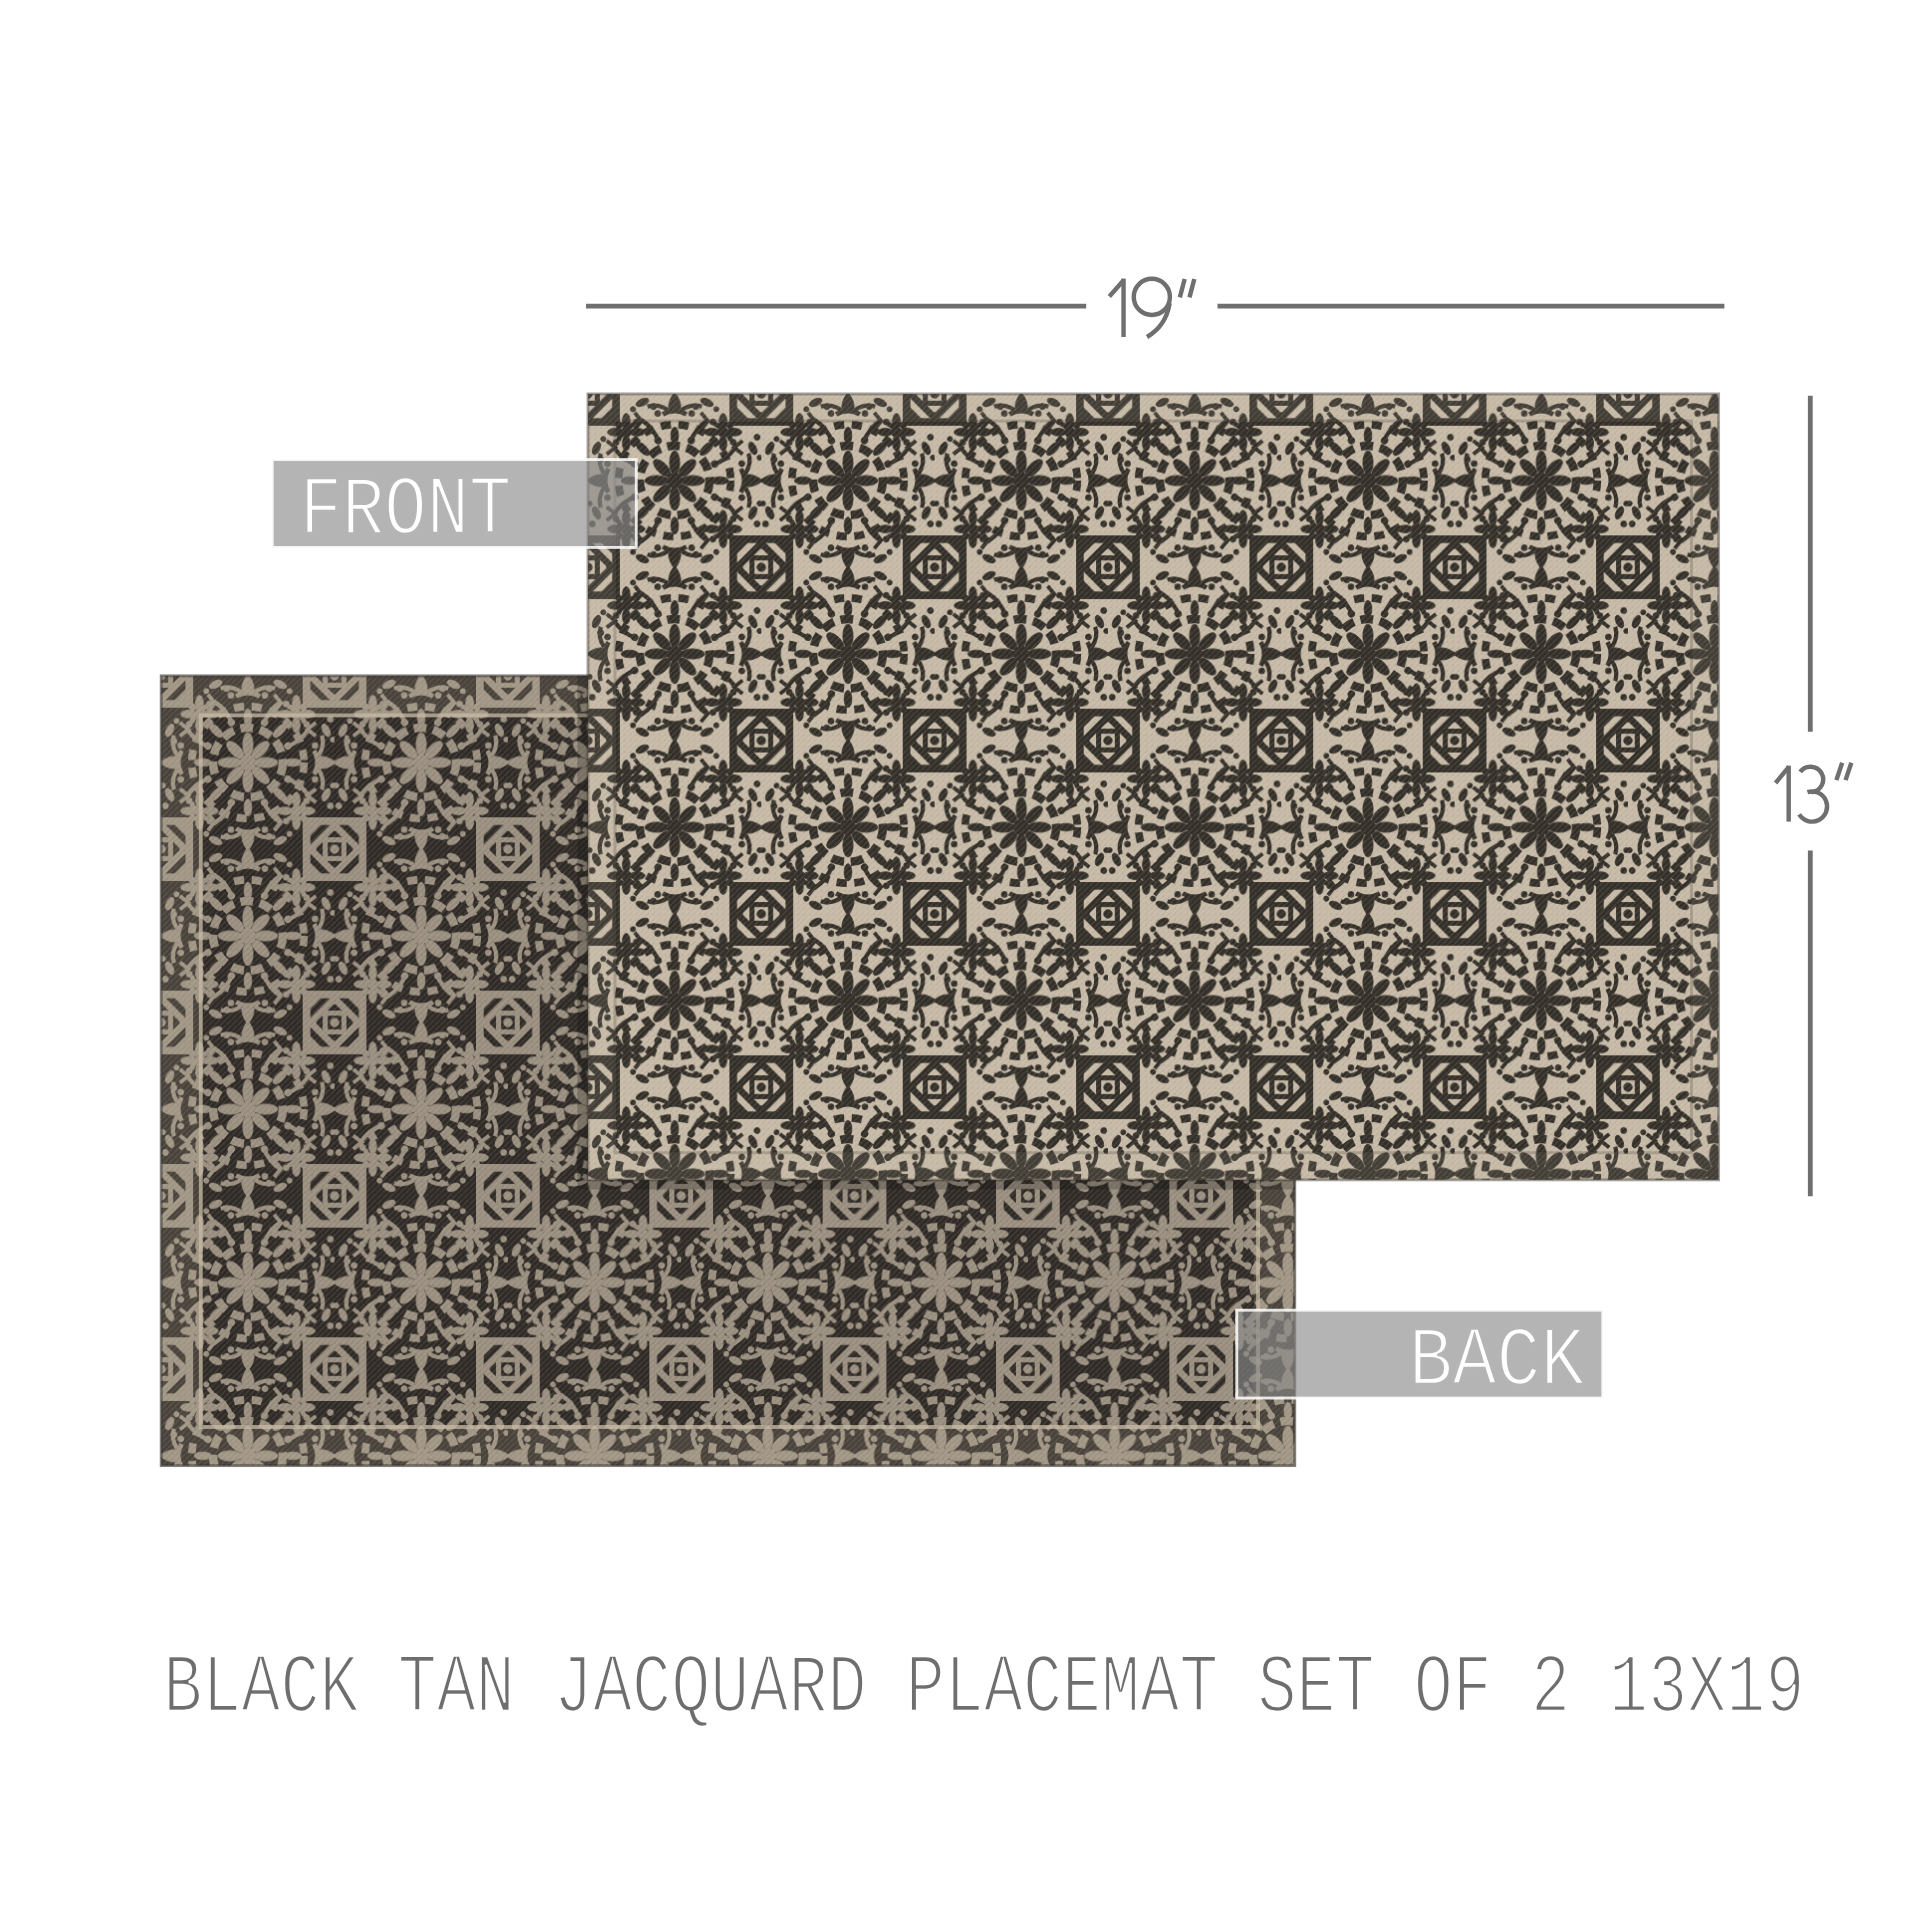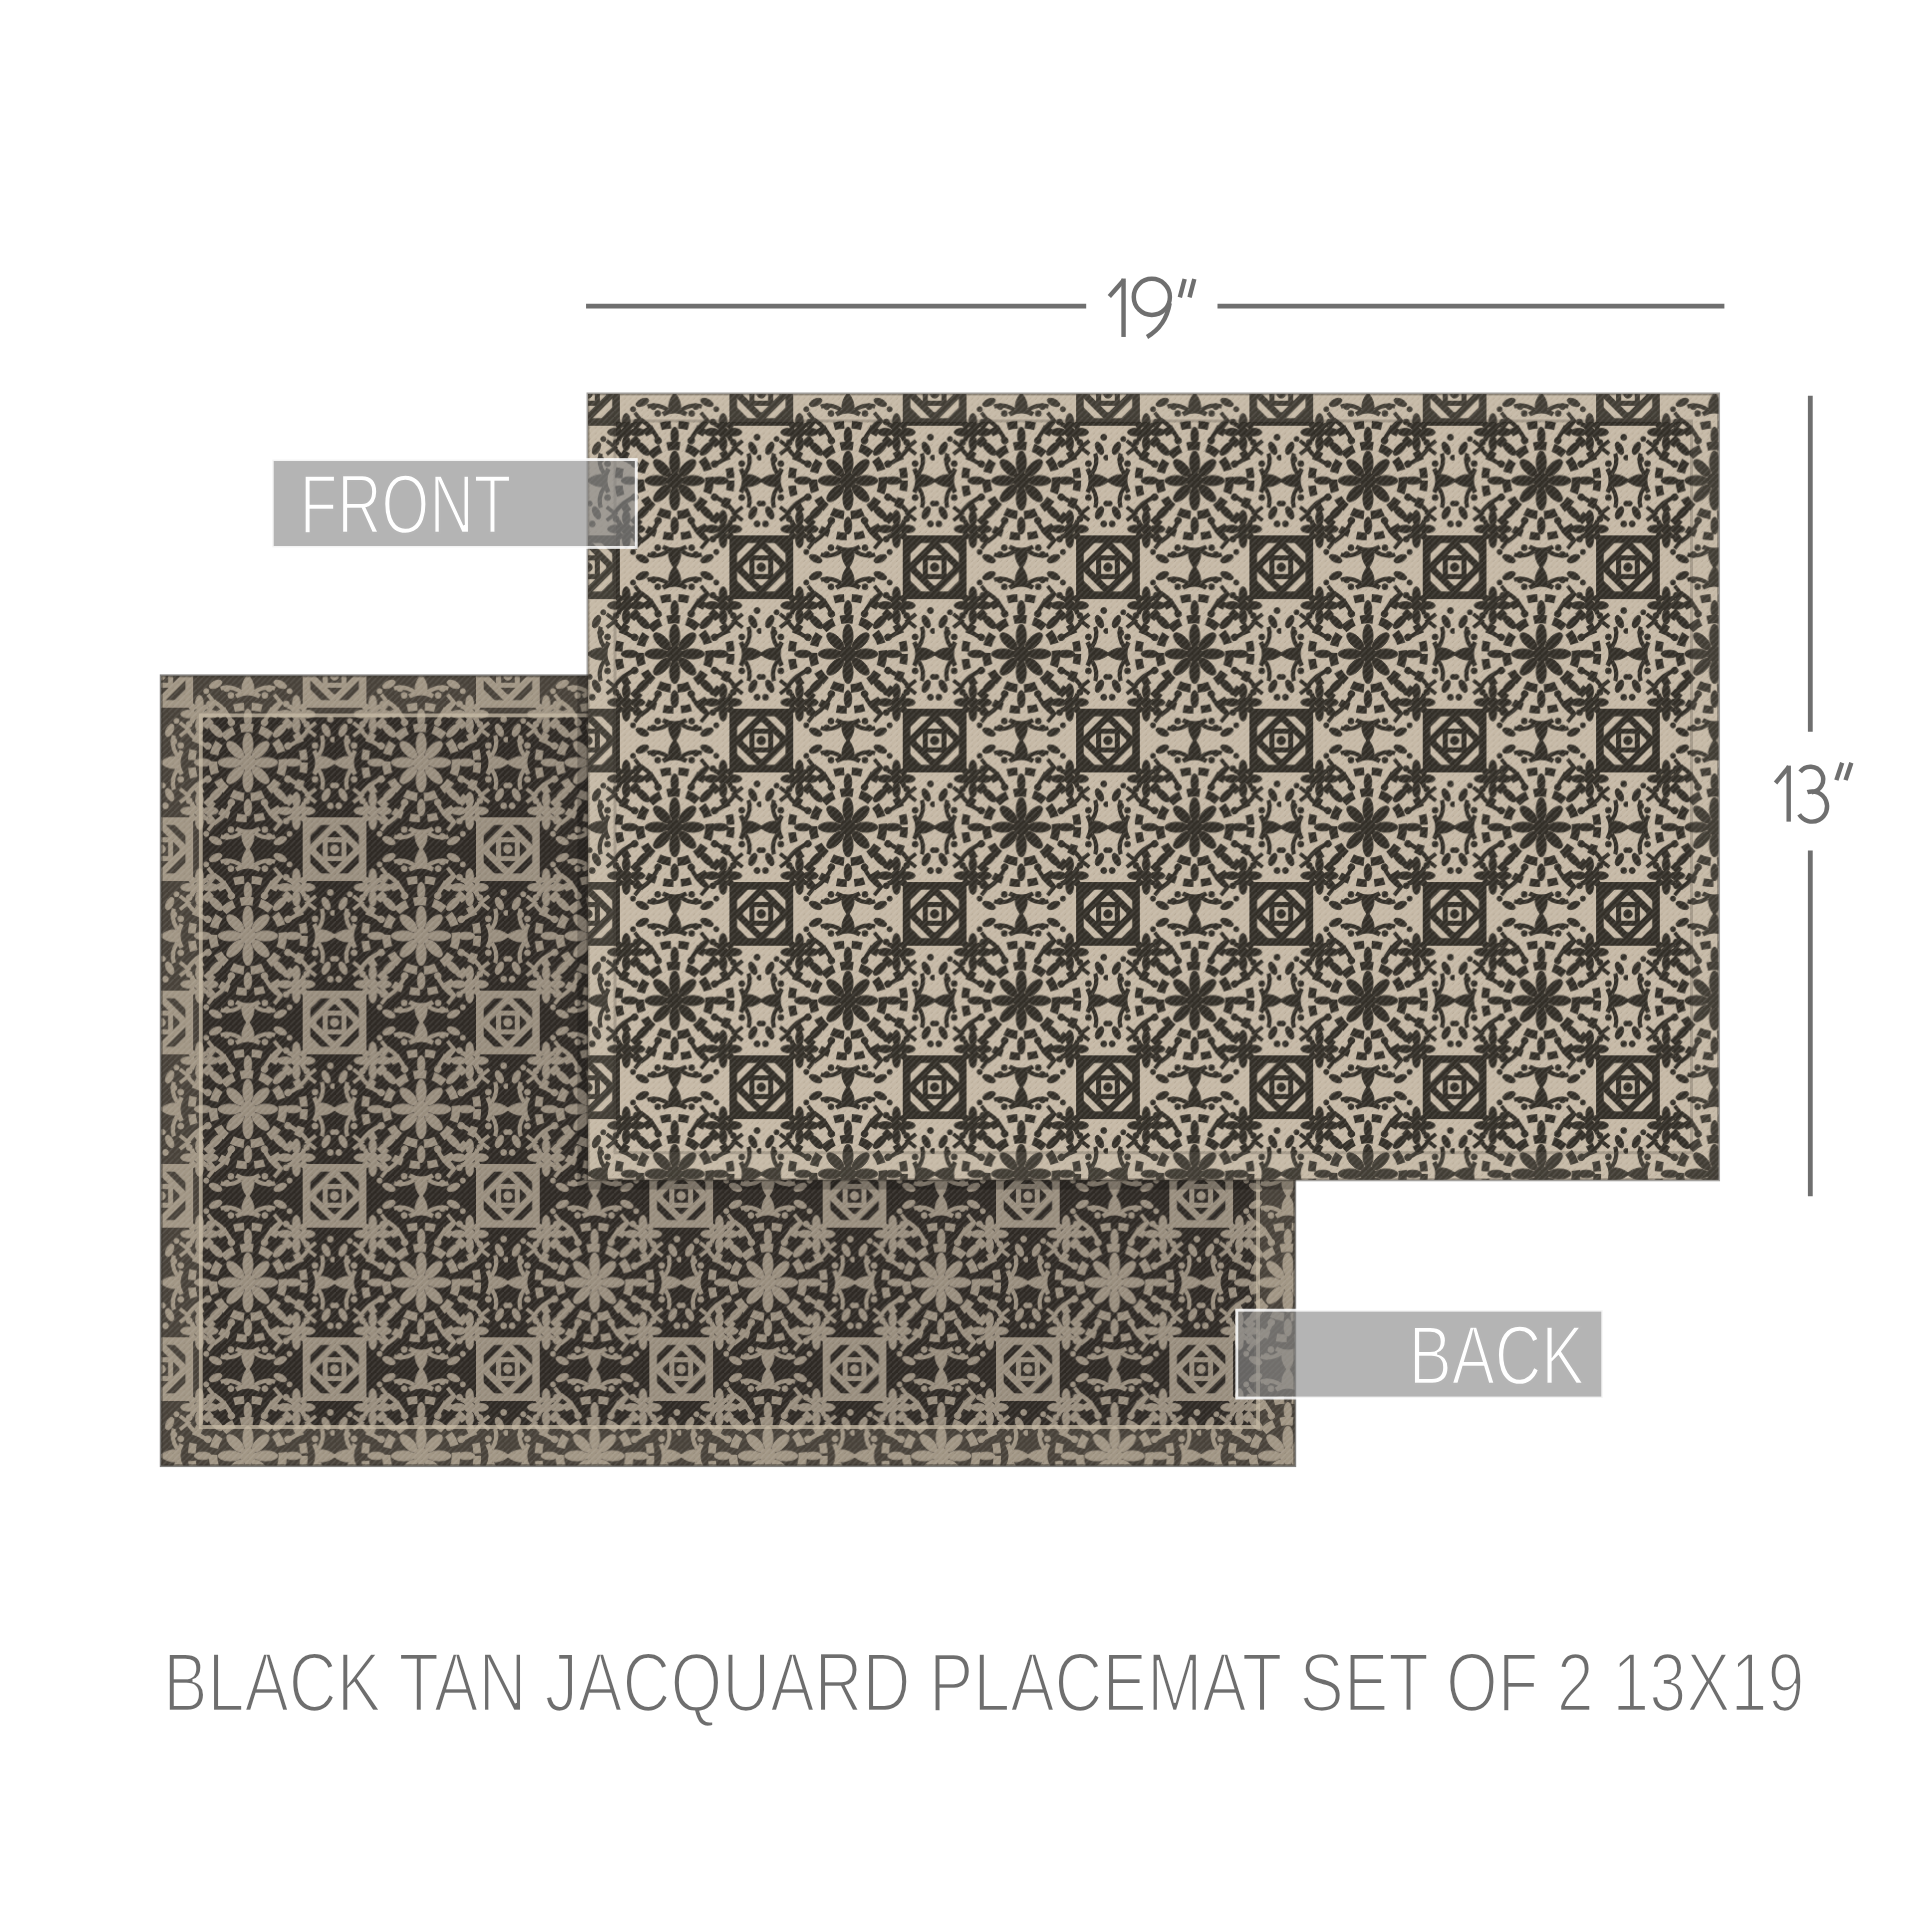--- a/index.html
+++ b/index.html
@@ -1,17 +1,17 @@
 <!DOCTYPE html>
 <html><head>
 <meta charset="utf-8">
 <style>
   html,body{margin:0;padding:0;background:#ffffff;}
   #page{position:relative;width:1931px;height:1931px;background:#ffffff;overflow:hidden;
-        font-family:Liberation Sans, sans-serif;}
+        font-family:Liberation Mono, monospace;}
   svg{display:block;}
 </style>
 </head>
 <body>
 <div id="page">
 <svg width="1931" height="1931" viewBox="0 0 2000 2000" xmlns="http://www.w3.org/2000/svg">
 <defs>
 
   <g id="tile">
 

